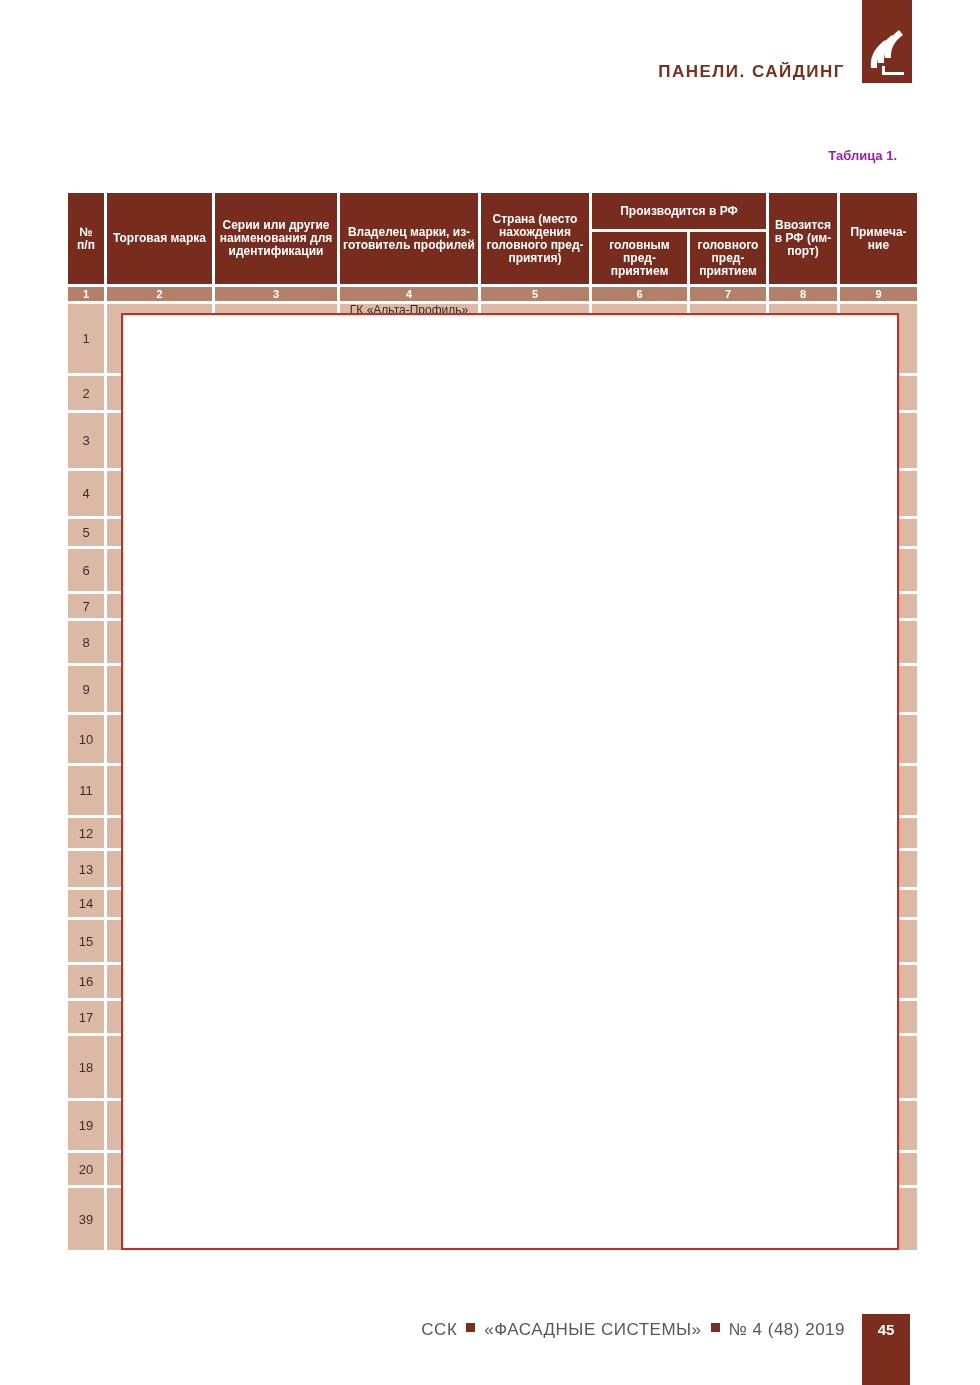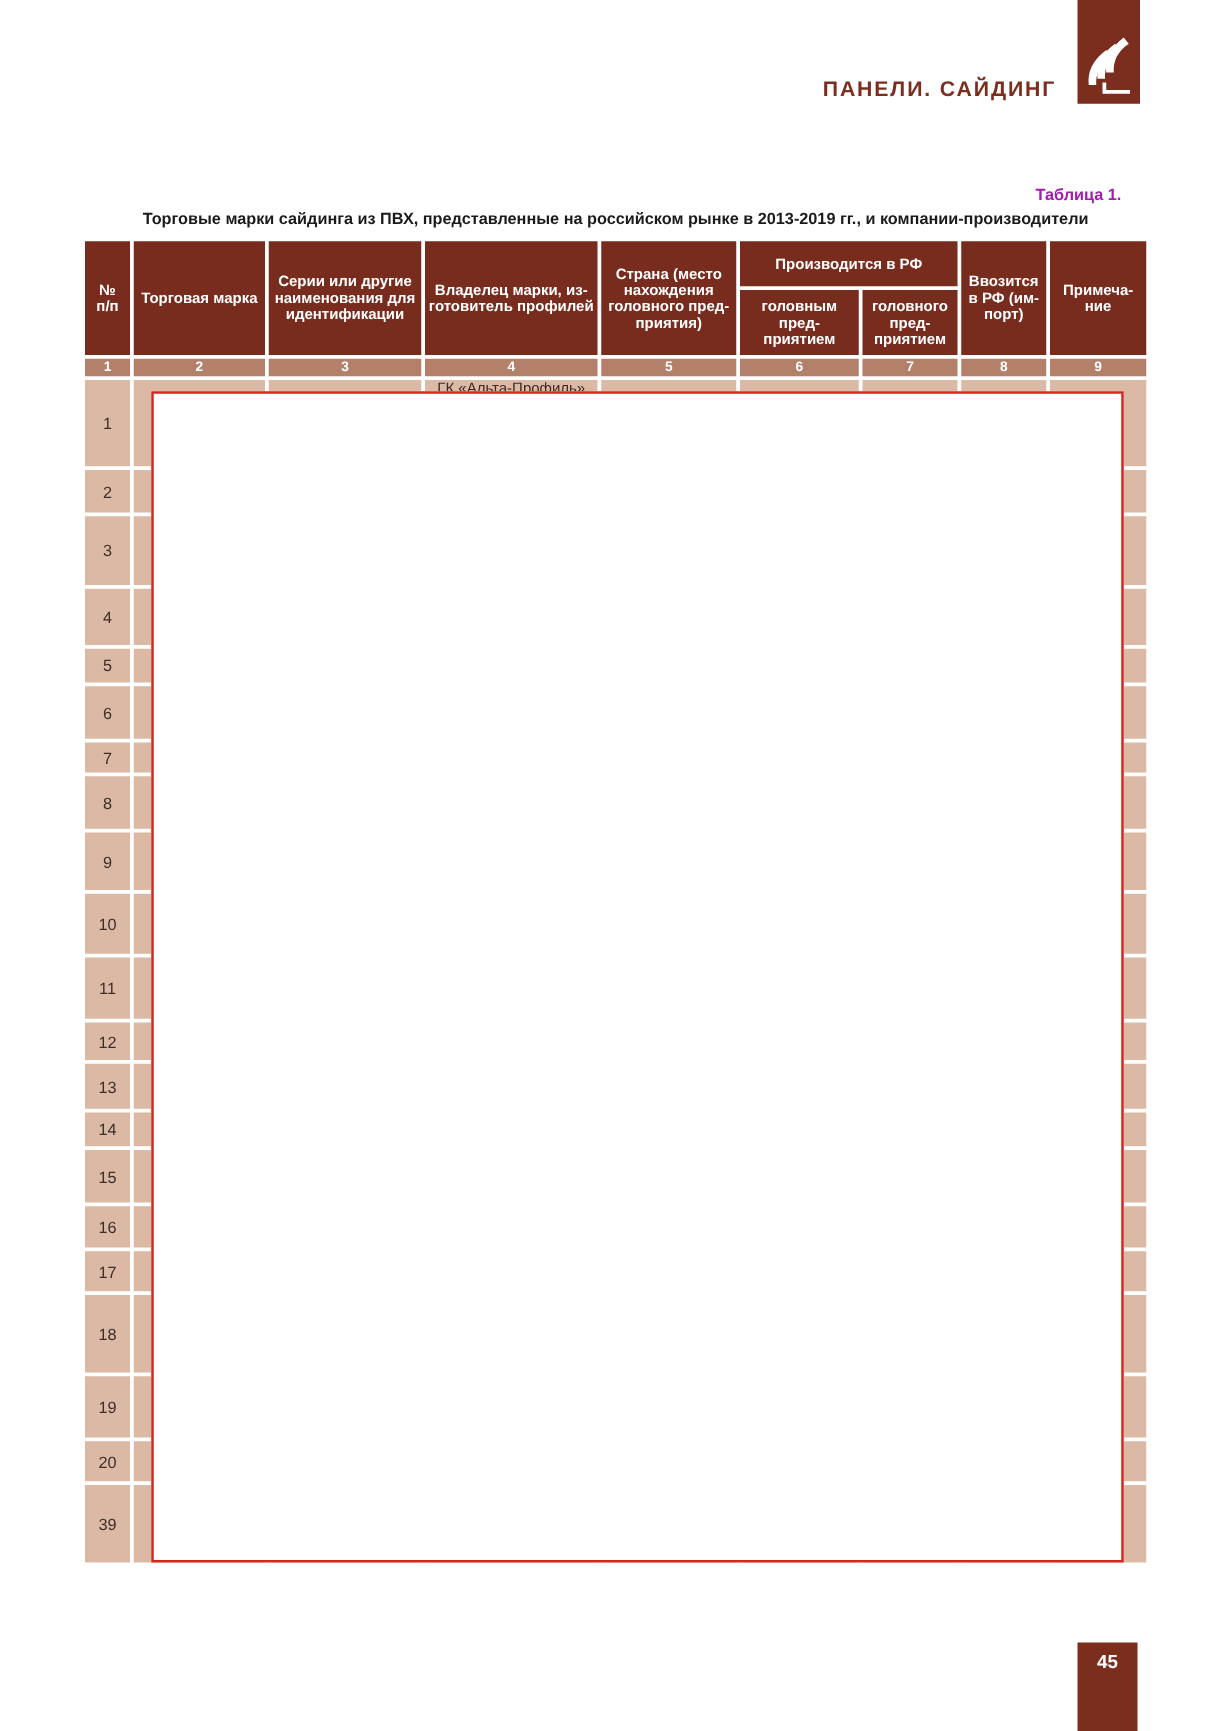--- a/index.html
+++ b/index.html
@@ -59,21 +59,20 @@
         <path d="M 16 63 Q 14 47 30 35 L 34 40 Q 21 49 22 63 Z"></path>
         <path d="M 23 58 Q 21 42 37 30 L 41 35 Q 28 44 29 58 Z"></path>
         <path d="M 20 66 L 23 66 L 23 72 L 42 72 L 42 75 L 20 75 Z"></path>
       </g>
     </svg>
   </div>
 
   <div class="section-label">ПАНЕЛИ. САЙДИНГ</div>
 
   <div class="table-caption">Таблица 1.</div>
-  <div class="table-title">Торговые марки сайдинга из ПВХ, представленные на российском рынке в 2013-2019 гг., и компании-производители</div>
 
   <table class="brands-table">
     <colgroup>
       <col style="width:36px">
         <col style="width:105px">
         <col style="width:122px">
       <col style="width:138px">
         <col style="width:108px">
         <col style="width:95px">
       <col style="width:76px">
@@ -351,18 +350,21 @@
           <td></td>
           <td></td>
           <td></td>
           <td></td>
         </tr>
       </tbody>
   </table>
 
   <div class="overlay"></div>
 
+  <div class="footer">
+    <span>ССК</span><span class="sq"></span><span>«ФАСАДНЫЕ СИСТЕМЫ»</span><span class="sq"></span><span>№ 4 (48) 2019</span>
+  </div>
 
   <div class="pagenum-box">
     <span>45</span>
   </div>
 
 </div>
 
 </body></html>

